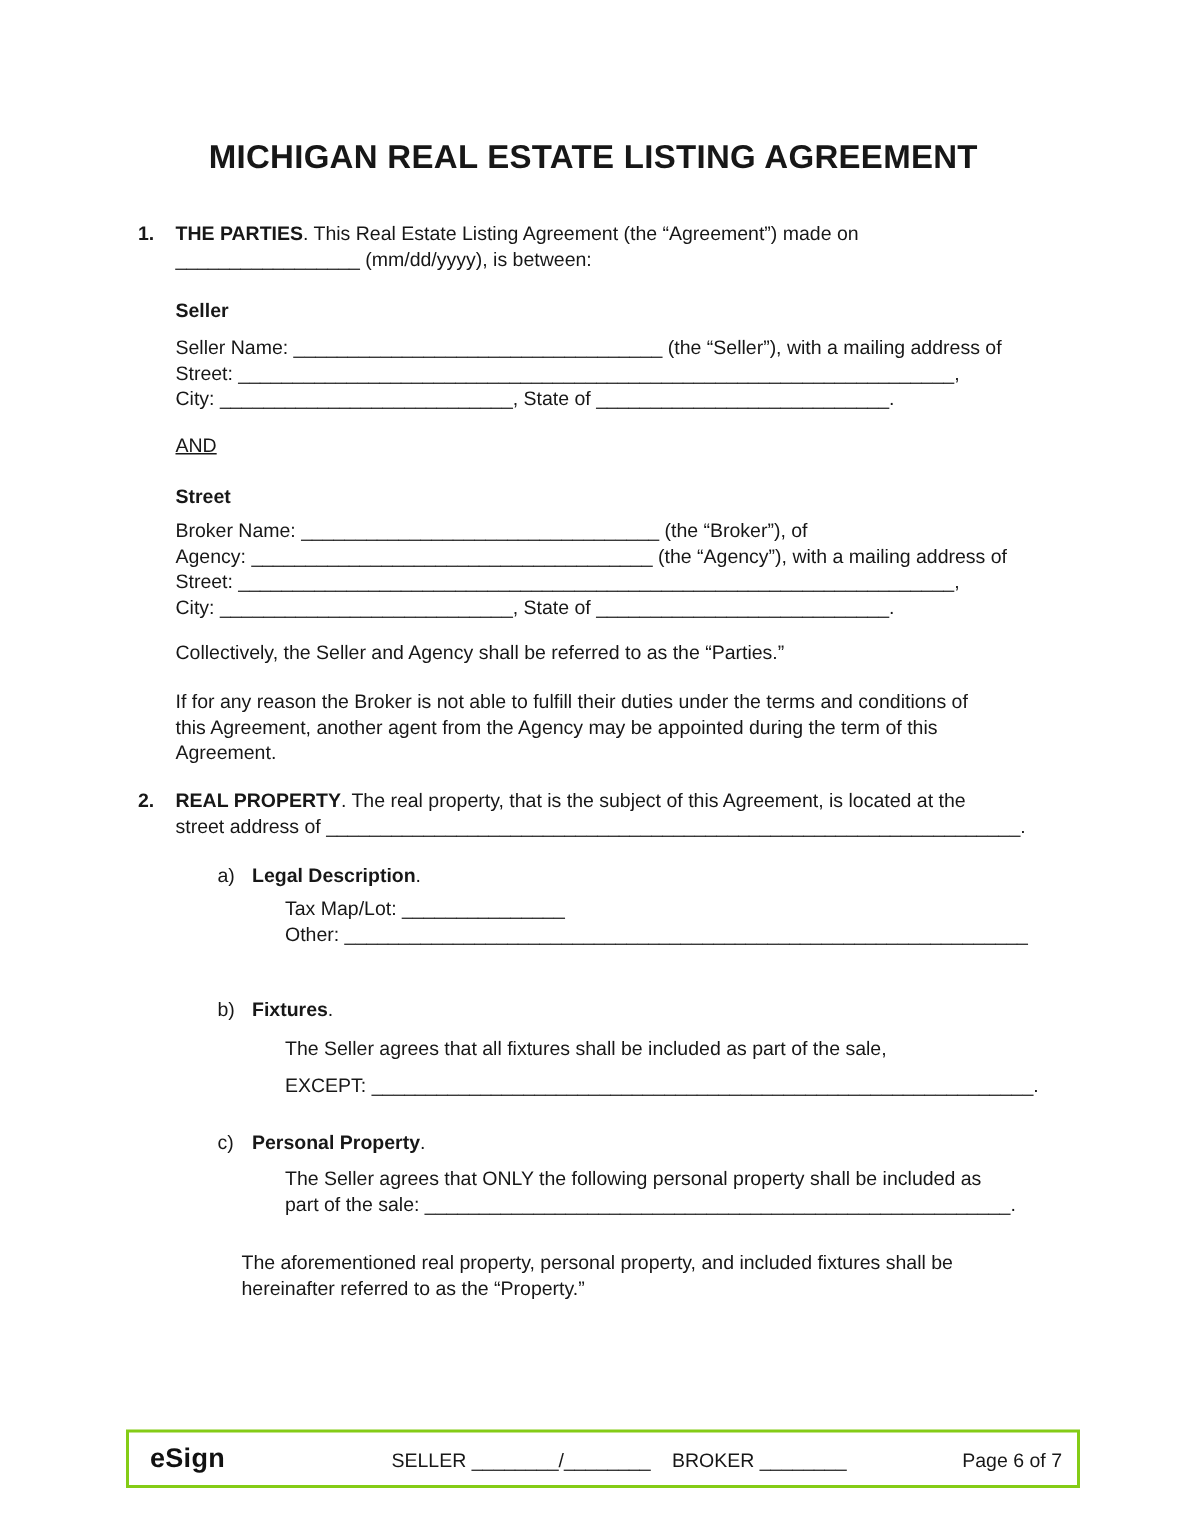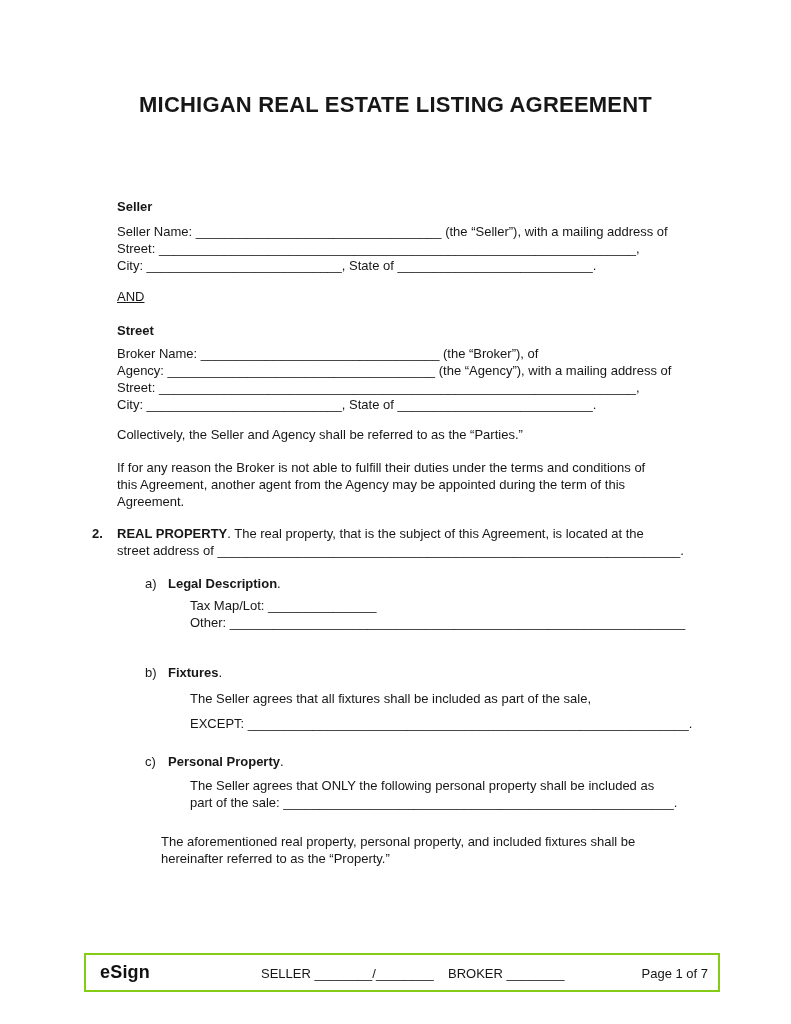--- a/index.html
+++ b/index.html
@@ -56,20 +56,24 @@
   .f-broker { position: absolute; left: 362px; top: 10px; white-space: pre; }
   .f-page  { position: absolute; right: 10px; top: 10px; white-space: pre; }
 </style>
 </head>
 <body>
 
 <div class="page">
 
   <div class="title">MICHIGAN REAL ESTATE LISTING AGREEMENT</div>
 
+  <div class="abs" style="top:147px; left:92px;">
+    <div class="line"><span class="num">1.</span><span class="b">THE PARTIES</span><span>. This Real Estate Listing Agreement (the “Agreement”) made on</span></div>
+    <div class="line indent1">_________________ (mm/dd/yyyy), is between:</div>
+  </div>
 
   <div class="abs line b" style="top:198px; left:117px;">Seller</div>
   <div class="abs" style="top:223px; left:117px;">
     <div class="line">Seller Name: __________________________________ (the “Seller”), with a mailing address of</div>
     <div class="line">Street: __________________________________________________________________,</div>
     <div class="line">City: ___________________________, State of ___________________________.</div>
   </div>
 
   <div class="abs line u" style="top:288px; left:117px;">AND</div>
 
@@ -112,16 +116,16 @@
 
   <div class="abs" style="top:833px; left:117px;margin-left:44px;">
     <div class="line">The aforementioned real property, personal property, and included fixtures shall be</div>
     <div class="line">hereinafter referred to as the “Property.”</div>
   </div>
 
   <div class="footer-box">
     <div class="f-logo">eSign</div>
     <div class="f-seller"><span>SELLER </span><span>________/________</span></div>
     <div class="f-broker"><span>BROKER </span><span>________</span></div>
-    <div class="f-page">Page 1 of 7</div>
+    <div class="f-page">Page 6 of 7</div>
   </div>
 
 </div>
 
 </body></html>

